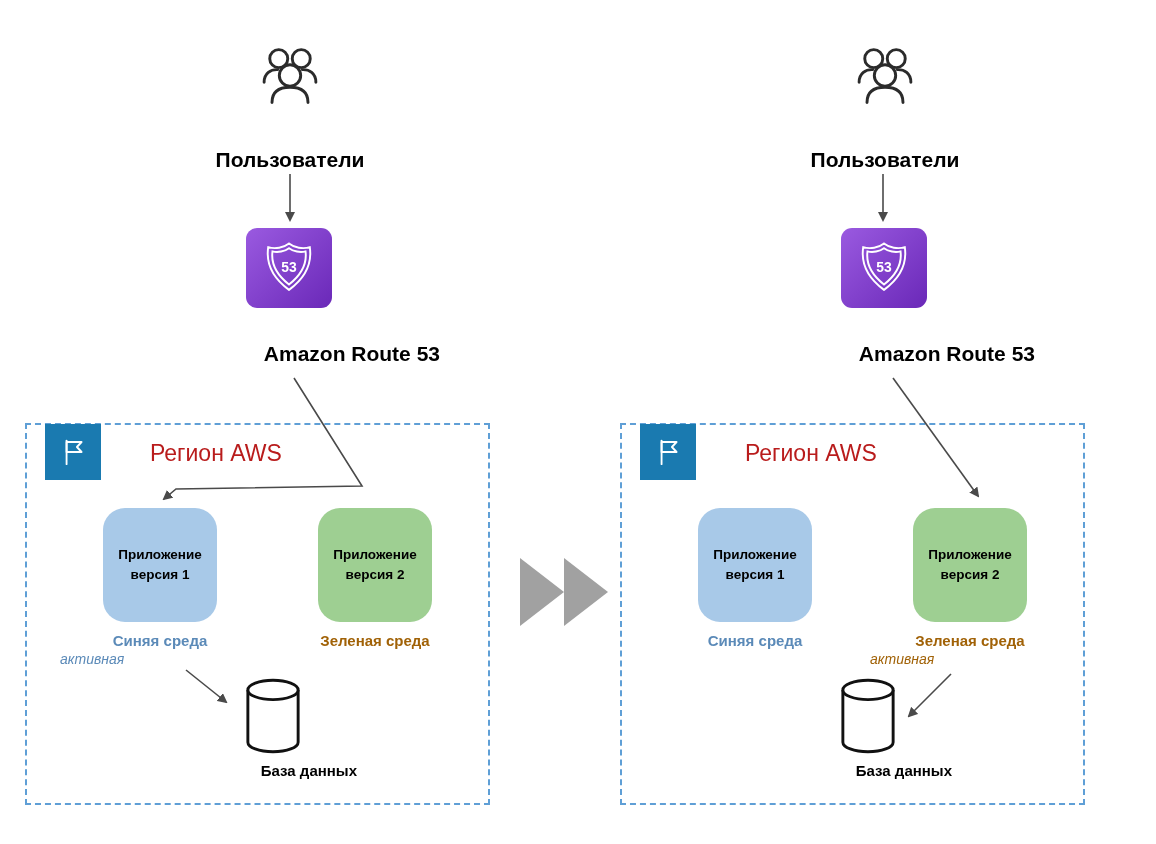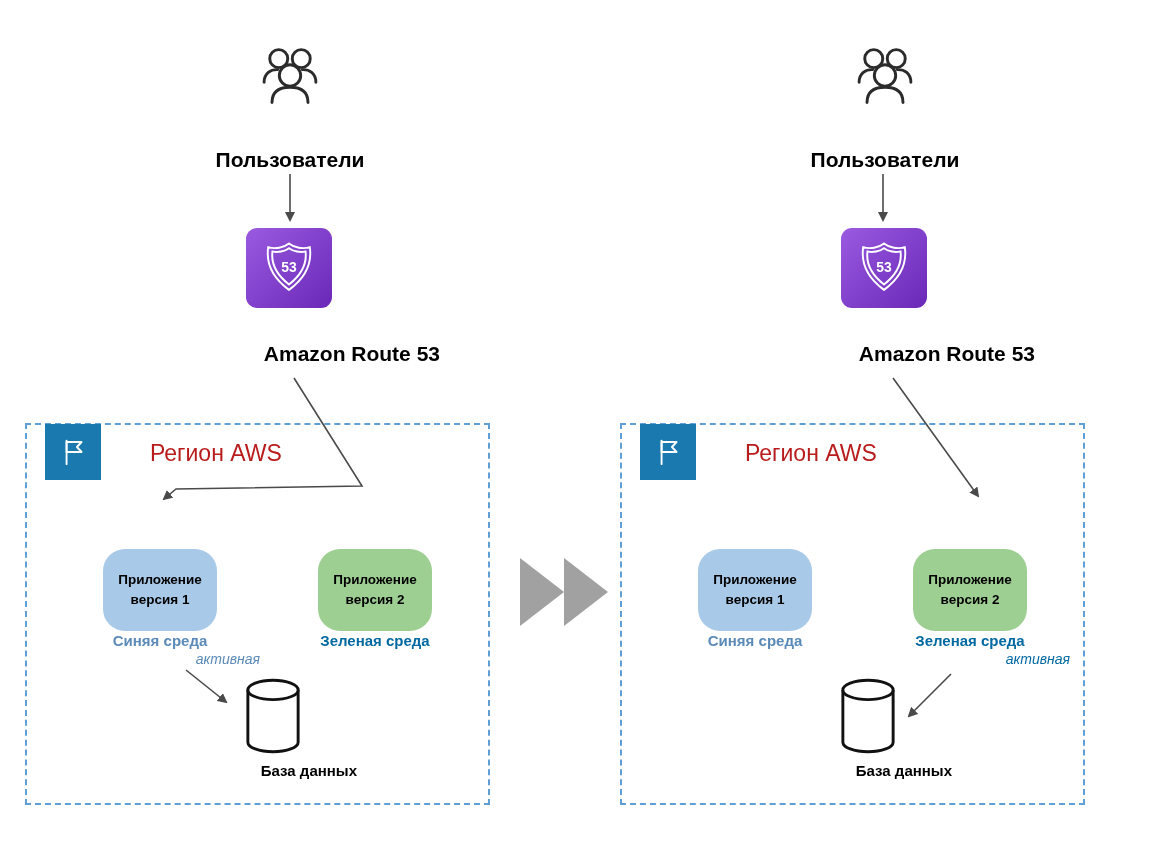--- a/index.html
+++ b/index.html
@@ -19,34 +19,34 @@
     display:flex;align-items:center;justify-content:center;}
   .r53-label{position:absolute;left:140px;top:342px;width:300px;text-align:right;
     font-size:21px;font-weight:bold;}
 
   .region-box{position:absolute;left:25px;top:423px;width:465px;height:382px;
     border:2px dashed #5f9fd6;box-sizing:border-box;background:#ffffff;}
   .flag-box{position:absolute;left:45px;top:424px;width:56px;height:56px;background:#1a7ab0;
     display:flex;align-items:center;justify-content:center;}
   .region-label{position:absolute;left:124px;top:440px;width:220px;font-size:23px;color:#b91c1c;margin-left:26px;}
 
-  .app-box{position:absolute;top:508px;width:114px;height:82px;border-radius:22px;
+  .app-box{position:absolute;top:508px;width:114px;height:114px;border-radius:22px;
     display:flex;flex-direction:column;align-items:center;justify-content:center;
-    font-size:13.5px;font-weight:bold;line-height:1.5;text-align:center;margin-top:41px;}
+    font-size:13.5px;font-weight:bold;line-height:1.5;text-align:center;}
   .app-blue{left:103px;background:#a8c9e8;}
   .app-green{left:318px;background:#9ecf92;}
 
   .env-label{position:absolute;top:632px;width:200px;text-align:center;
     font-size:15px;font-weight:bold;}
-  .env-status{position:absolute;top:651px;width:200px;text-align:right;
+  .env-status{position:absolute;top:651px;width:200px;text-align:left;
     font-size:14px;font-style:italic;}
   .env-blue-pos{left:60px;}
   .env-green-pos{left:275px;}
   .env-blue-text{color:#5b8ab8;}
-  .env-green-text{color:#0369a1;}
+  .env-green-text{color:#a16207;}
 
   .db-icon{position:absolute;left:244px;top:676px;width:58px;height:82px;}
   .db-label{position:absolute;left:157px;top:762px;width:200px;text-align:right;
     font-size:15px;font-weight:bold;}
 
   .arrows{position:absolute;left:0;top:0;width:561px;height:844px;pointer-events:none;}
 
   #transition-icon{position:absolute;left:518px;top:552px;width:96px;height:80px;}
 </style>
 </head>

